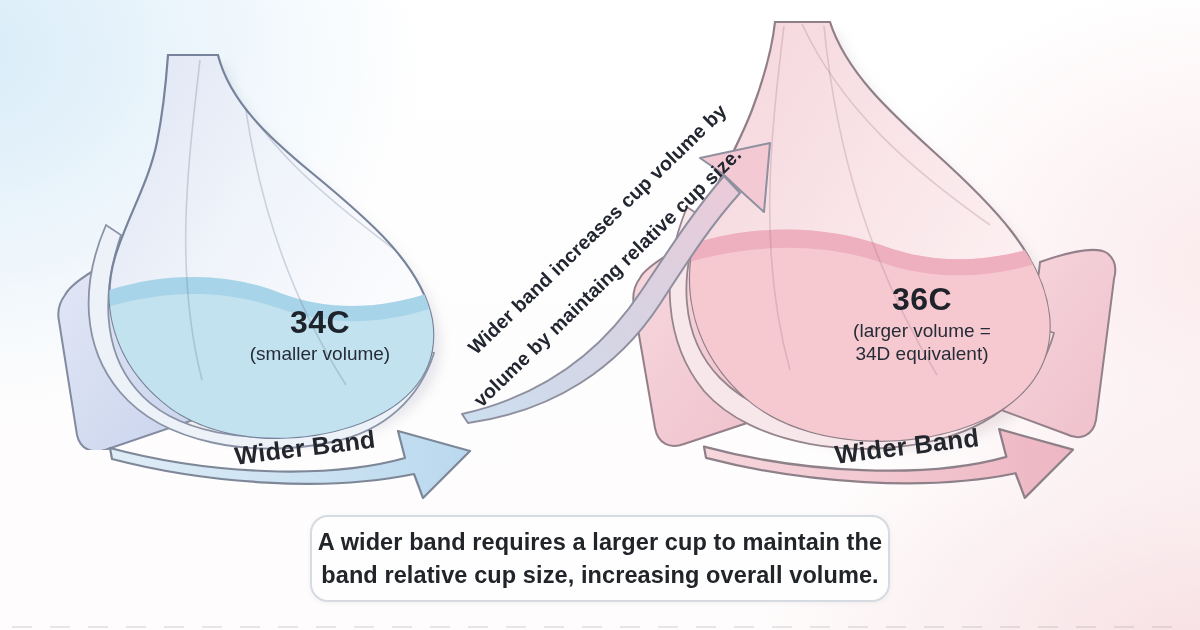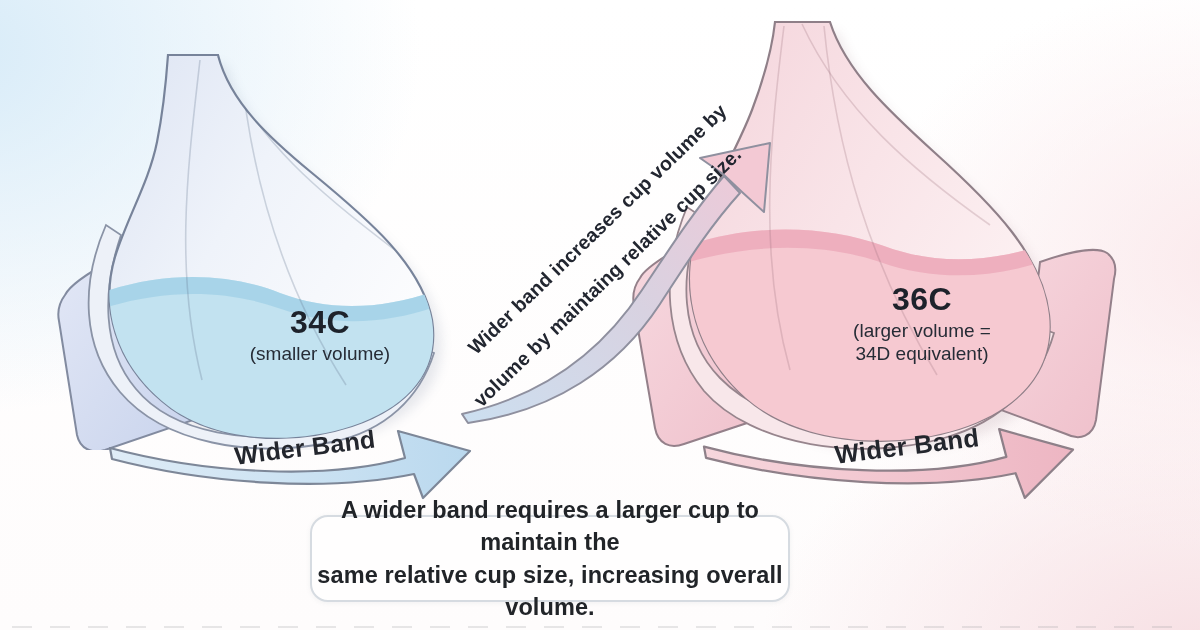--- a/index.html
+++ b/index.html
@@ -7,21 +7,21 @@
     position:relative;width:1200px;height:630px;overflow:hidden;
     font-family:"Liberation Sans",sans-serif;
     background:
       radial-gradient(900px 700px at -4% 8%, #d7ebf8 0%, rgba(215,235,248,0) 52%),
       radial-gradient(620px 480px at 103% 42%, rgba(250,230,233,.85) 0%, rgba(250,230,233,0) 60%),
       radial-gradient(800px 520px at 100% 104%, #f7dfe3 0%, rgba(247,223,227,0) 55%),
       linear-gradient(180deg,#ffffff 0%,#fefcfc 100%);
   }
   .abs{position:absolute;}
   .caption-box{
-    left:310px;top:515px;width:480px;height:87px;box-sizing:border-box;
+    left:310px;top:515px;width:580px;height:87px;box-sizing:border-box;
     background:#fffefe;border:2px solid #d6dbe1;border-radius:18px;
     box-shadow:0 1px 5px rgba(90,100,110,.08);
     display:flex;flex-direction:column;align-items:center;justify-content:center;
     font-size:23.5px;line-height:1.38;font-weight:600;color:#212428;letter-spacing:.1px;
     text-align:center;
   }
   .bottom-dashes{
     left:12px;right:12px;bottom:2px;height:2px;opacity:.45;
     background:repeating-linear-gradient(90deg,rgba(150,152,155,.5) 0 20px,rgba(150,152,155,0) 20px 38px);
   }
@@ -139,18 +139,18 @@
         <stop offset="0" stop-color="#f7d7dd"></stop>
           <stop offset="1" stop-color="#edb5c2"></stop>
       </linearGradient>
     </defs>
     <path d="M8,24 C105,50 225,56 303,34 L296,7 L368,27 L321,74 L312,50 C226,68 106,60 10,35 Z" fill="url(#rSwoosh)" stroke="#8e8089" stroke-width="2.2" stroke-linejoin="round"></path>
     <text class="band-label" transform="translate(207,32) rotate(-7)" text-anchor="middle">Wider Band</text>
   </svg>
 
   <div class="abs caption-box">
     <div>A wider band requires a larger cup to maintain the</div>
-    <div>same relative cup size, increasing overall volume.</div>
+    <div>band relative cup size, increasing overall volume.</div>
   </div>
 
   <div class="abs bottom-dashes"></div>
 
 </div>
 
 </body></html>

